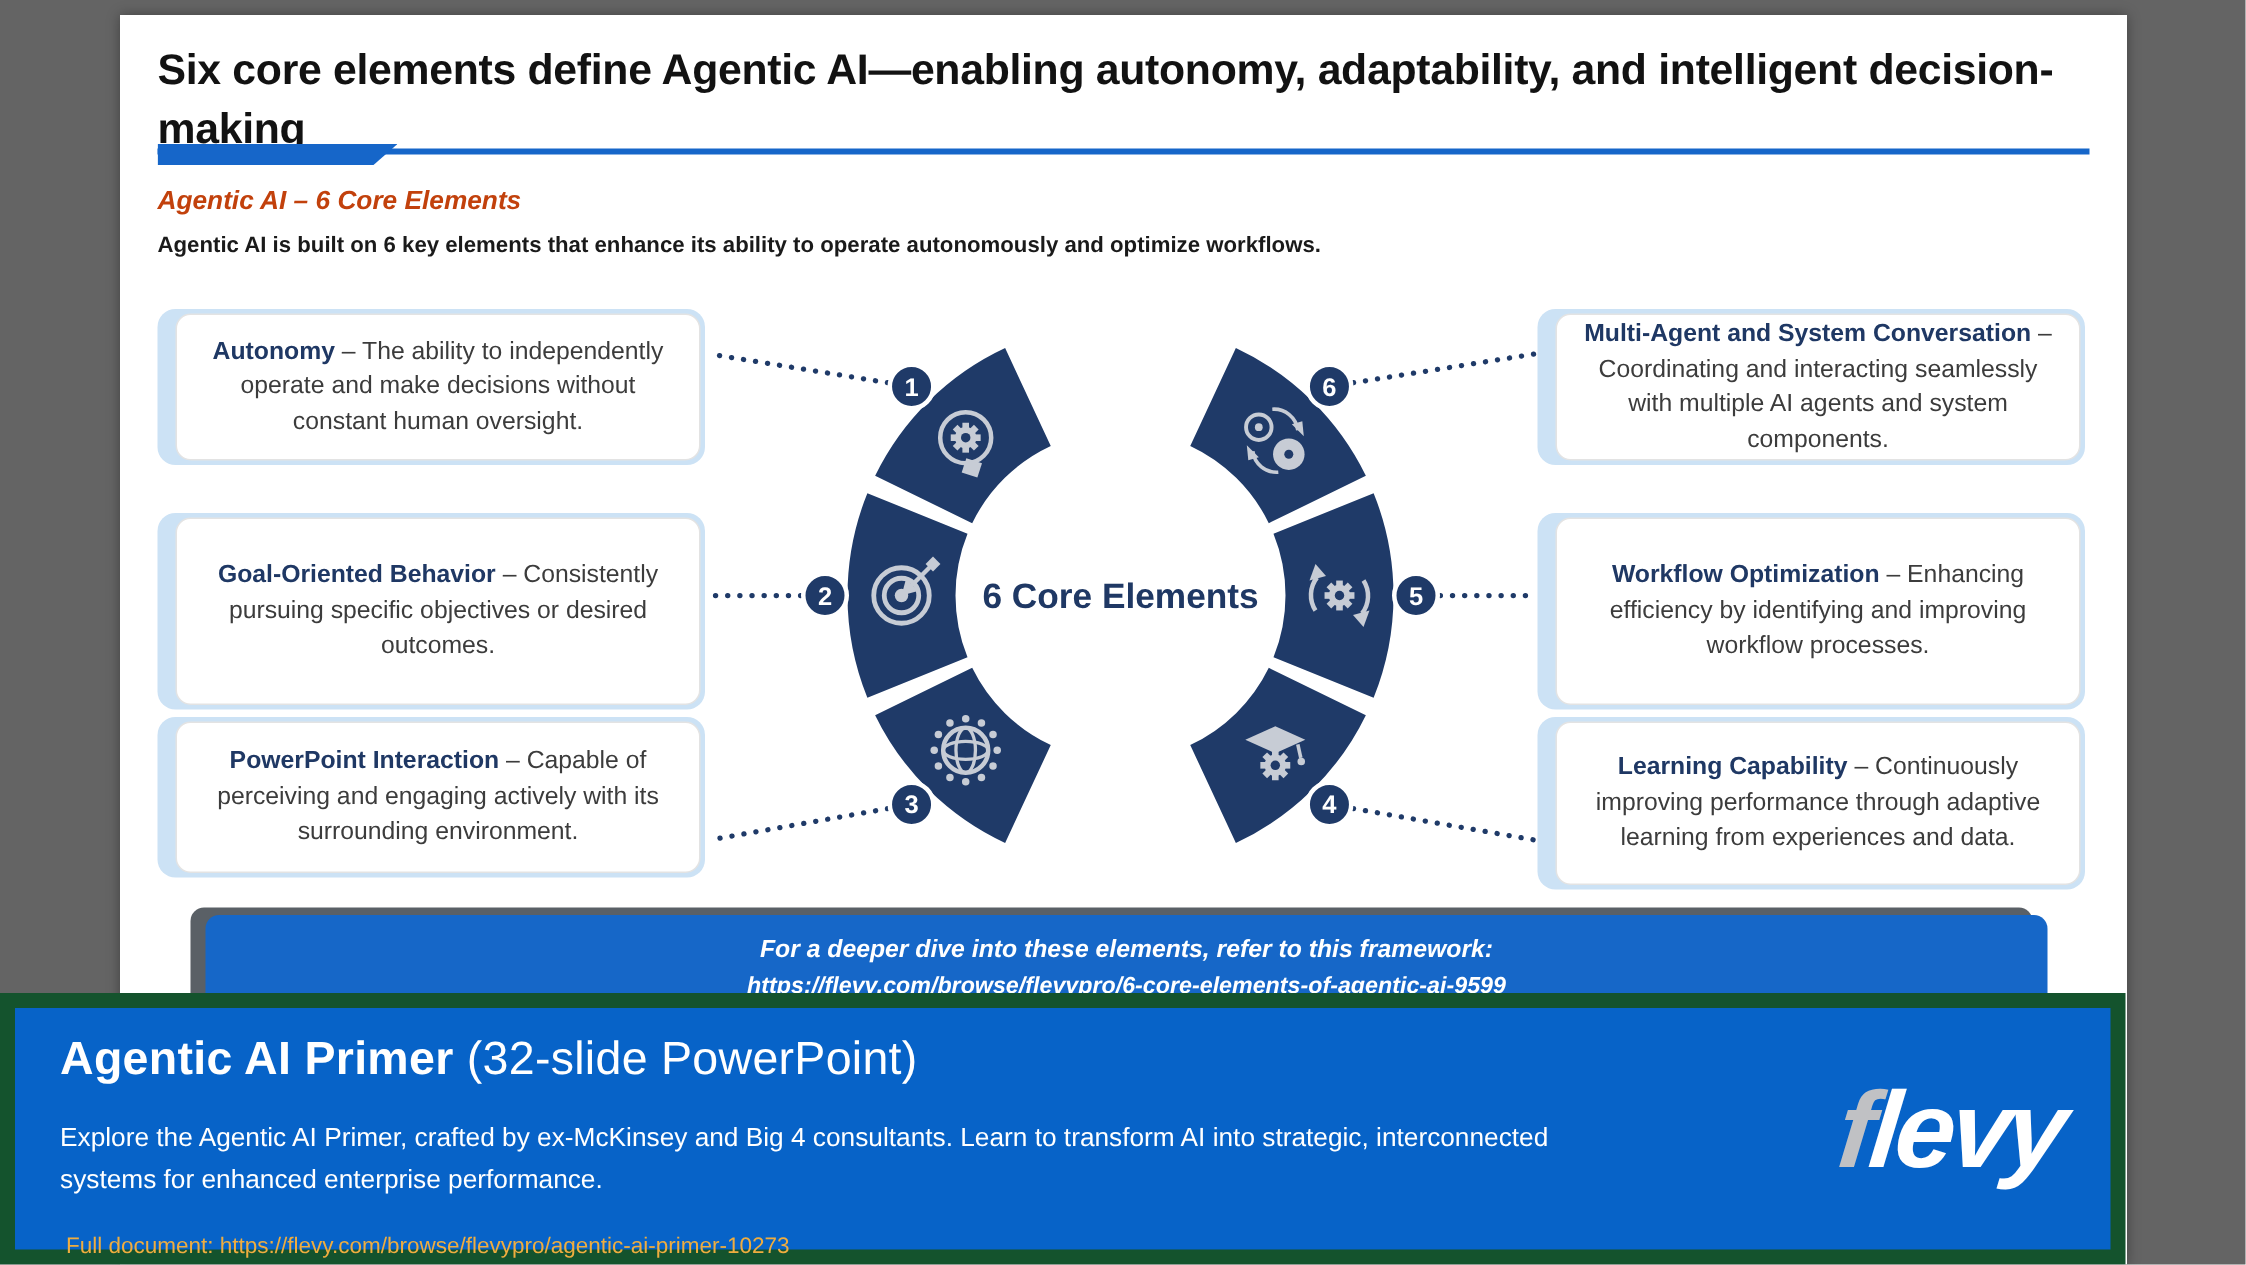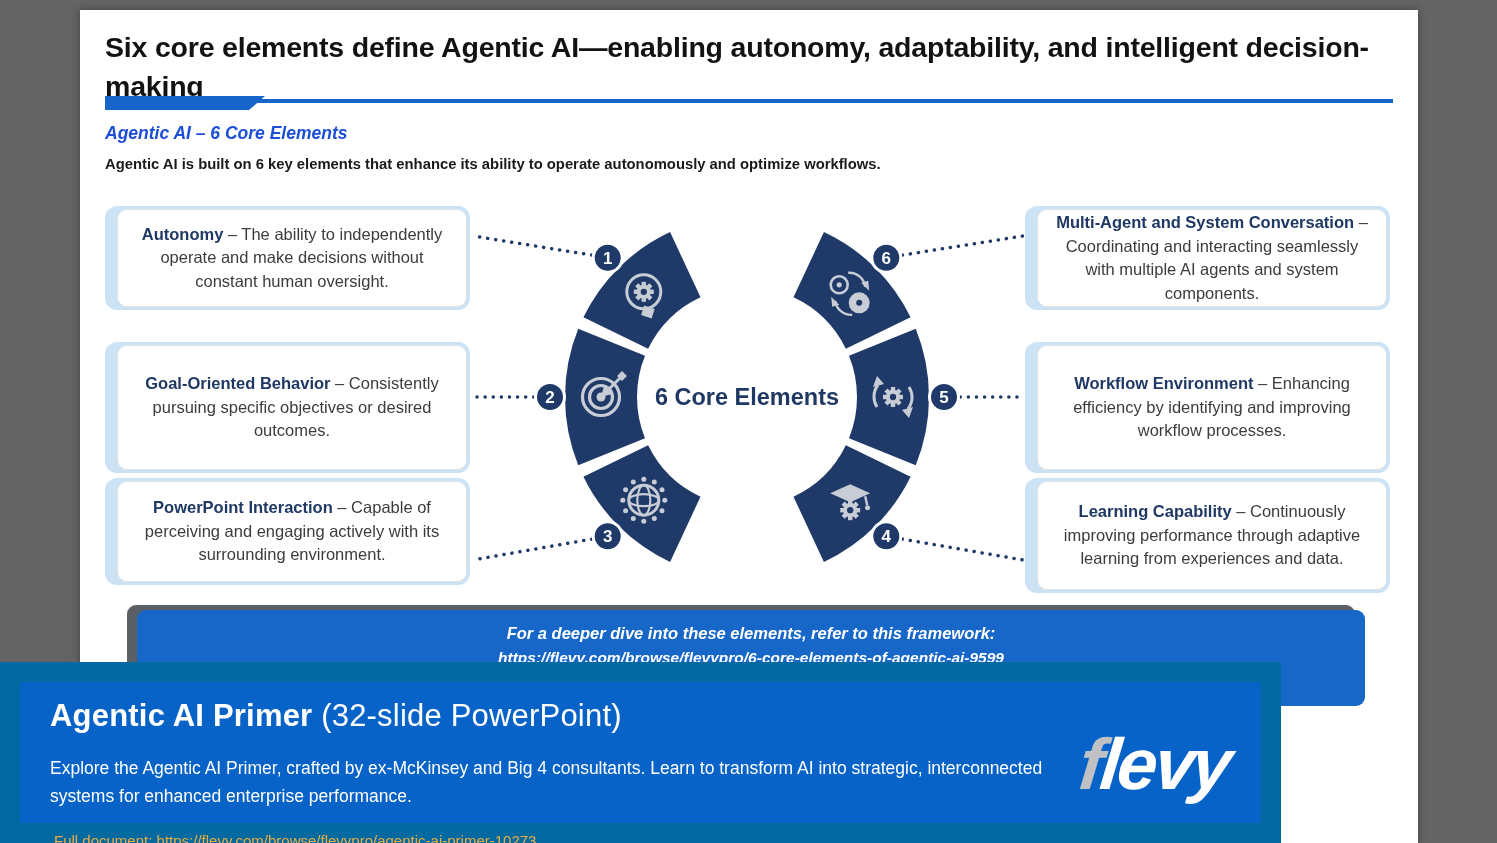--- a/index.html
+++ b/index.html
@@ -19,21 +19,21 @@
     letter-spacing:-.2px;margin:0;
   }
   .divider{position:absolute;left:25px;top:86px;width:1288px;height:16px;}
   .divider .thin{position:absolute;left:0;top:3px;width:100%;height:4px;background:#1666C9;}
   .divider .thick{
     position:absolute;left:0;top:0;width:160px;height:14px;background:#1666C9;
     clip-path:polygon(0 0,160px 0,144px 100%,0 100%);
   }
   .kicker{
     position:absolute;left:25px;top:113px;margin:0;
-    font-size:17.5px;font-weight:bold;font-style:italic;color:#1d4ed8;
+    font-size:17.5px;font-weight:bold;font-style:italic;color:#c2410c;
   }
   .lede{
     position:absolute;left:25px;top:146px;margin:0;
     font-size:14.8px;font-weight:bold;color:#1a1a1a;
   }
   
   .info-box{
     position:absolute;width:365px;background:#CCE2F5;border-radius:12px;
   }
   .info-box .card{
@@ -56,22 +56,22 @@
   .banner{
     position:absolute;left:57px;top:600px;width:1228px;height:96px;
     background:#1667C8;border-radius:9px;
     box-shadow:-10px -5px 0 0 #5A6066;
     text-align:center;color:#fff;
   }
   .banner .line1{margin:14px 0 6px 0;font-size:16.5px;font-weight:bold;font-style:italic;}
   .banner .line2{margin:6px 0 0 0;font-size:15.5px;font-weight:bold;font-style:italic;}
   
   .footer{
-    position:absolute;left:0;top:662px;width:1281px;height:181px;
-    background:#0369a1;box-sizing:border-box;padding:20px;
+    position:absolute;left:0;top:662px;width:1417px;height:181px;
+    background:#14532d;box-sizing:border-box;padding:10px;
   }
   .footer-inner{
     position:relative;width:100%;height:100%;background:#0763C8;color:#fff;
   }
   .footer-title{
     position:absolute;left:30px;top:16px;margin:0;
     font-size:31px;font-weight:normal;letter-spacing:.2px;
   }
   .footer-title b{font-weight:bold;}
   .footer-desc{
@@ -120,21 +120,21 @@
     </div>
   </div>
 
   <div class="info-box col-right row-1">
     <div class="card">
       <p><b>Multi-Agent and System Conversation</b><span> – Coordinating and interacting seamlessly with multiple AI agents and system components.</span></p>
     </div>
   </div>
   <div class="info-box col-right row-2">
     <div class="card">
-      <p><b>Workflow Environment</b><span> – Enhancing efficiency by identifying and improving workflow processes.</span></p>
+      <p><b>Workflow Optimization</b><span> – Enhancing efficiency by identifying and improving workflow processes.</span></p>
     </div>
   </div>
   <div class="info-box col-right row-3r">
     <div class="card">
       <p><b>Learning Capability</b><span> – Continuously improving performance through adaptive learning from experiences and data.</span></p>
     </div>
   </div>
 
   <svg class="diagram" id="diagram" viewBox="0 0 556 380">
       <line x1="137.69996410625015" y1="47.69996410625012" x2="3" y2="26" stroke="#1F3A68" stroke-width="3.5" stroke-linecap="round" stroke-dasharray="0.1 8"></line>

